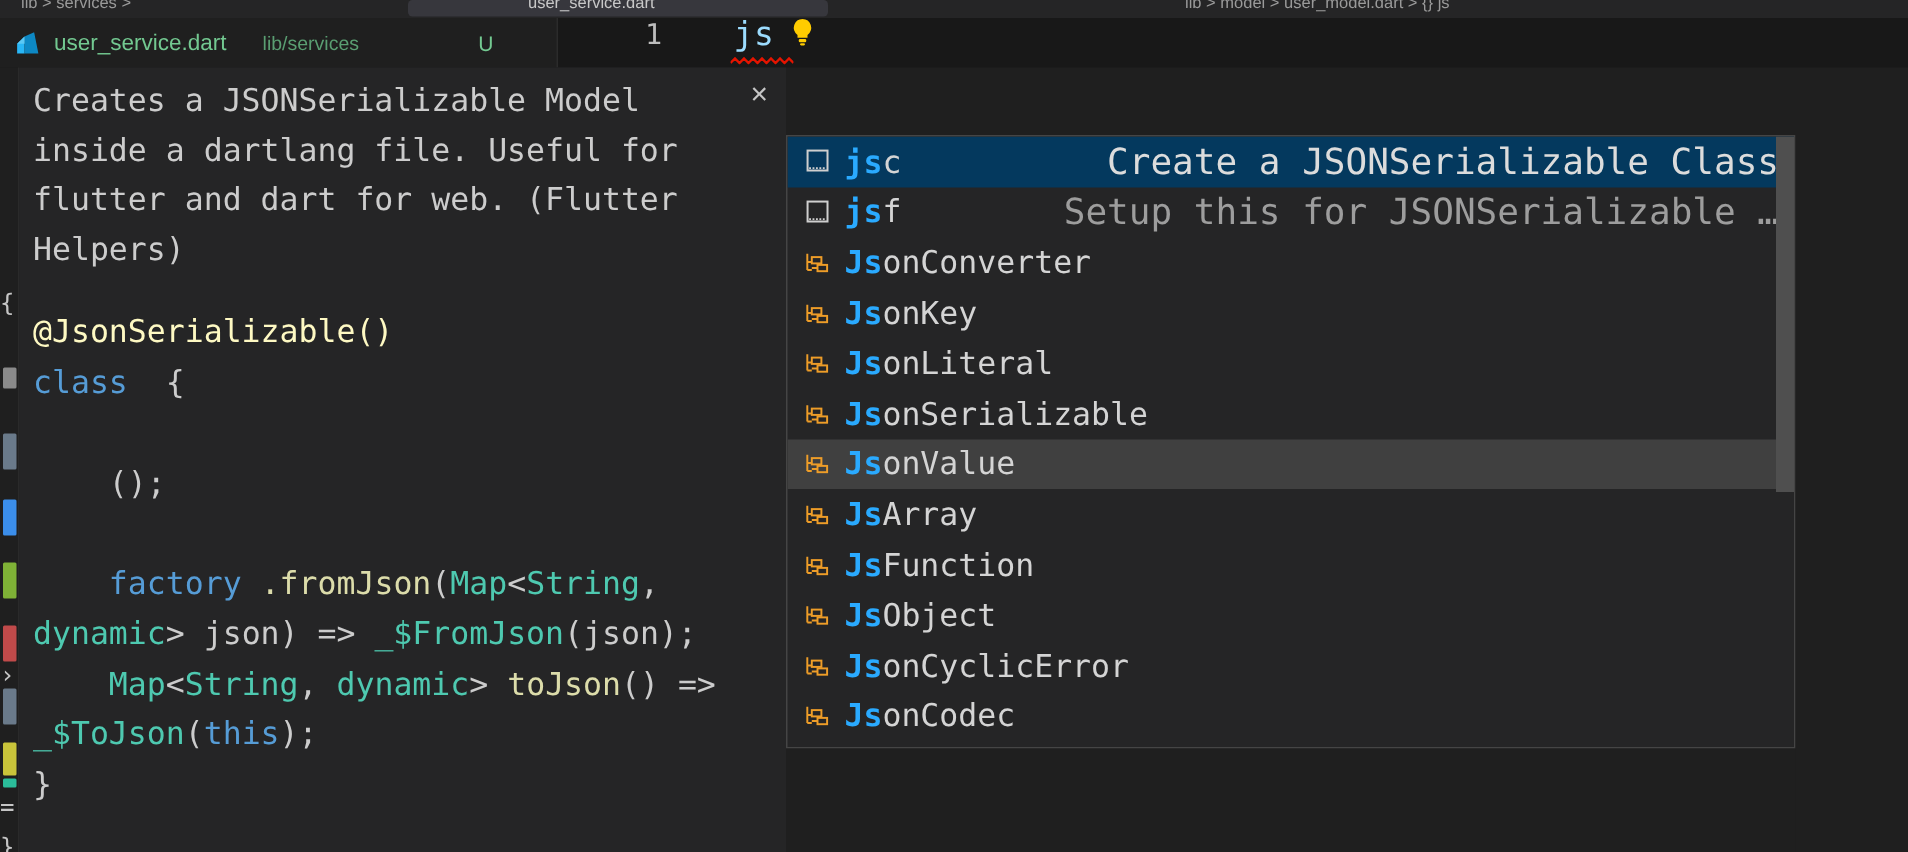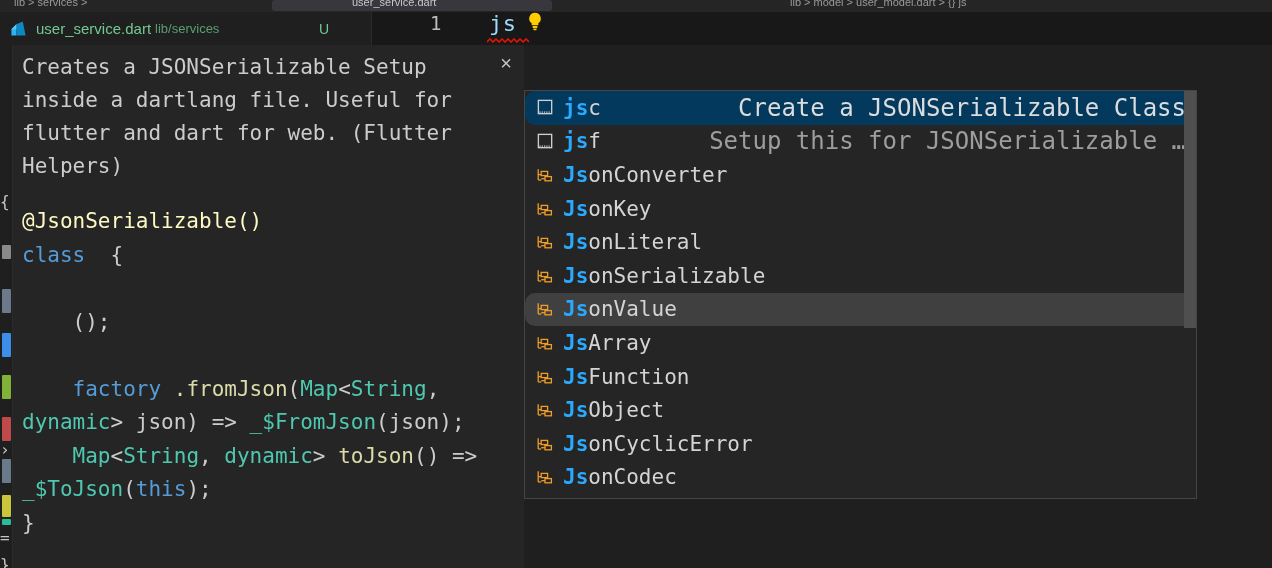--- a/index.html
+++ b/index.html
@@ -25,21 +25,21 @@
 
   
   .tabbar { position:absolute; left:0; top:12px; width:1272px; height:33px; background:#181818; }
   .tab { position:absolute; left:0; top:0; width:372px; height:33px;
          background:#1f1f1f; display:flex; align-items:center; padding:0 10px;
          border-right:1px solid #2b2b2b; }
   .tab .dartlogo { width:17px; height:17px; margin-right:9px; flex:0 0 auto; }
   .tab .tname { color:#73c991; font-size:15px; font-family:"Liberation Sans",sans-serif;
                 white-space:nowrap; }
   .tab .tpath { color:#5a9e72; font-size:13px; font-family:"Liberation Sans",sans-serif;
-                margin-left:4px; white-space:nowrap; }
+                margin-left:24px; white-space:nowrap; }
   .tab .tbadge { color:#73c991; font-size:14px; font-family:"Liberation Sans",sans-serif;
                  margin-left:auto; margin-right:32px; }
   .tabrest { position:absolute; left:372px; top:0; right:0; height:33px; background:#181818; }
 
   
   .editor { position:absolute; left:0; top:45px; width:1272px; bottom:0; background:#1f1f1f; }
   .gutter-num { position:absolute; left:430px; top:-33px; color:#bdbdbd;
                 font-size:19px; font-family:"DejaVu Sans Mono",monospace; }
   .code-js { position:absolute; left:489px; top:-34px;
              font-size:22px; font-family:"DejaVu Sans Mono",monospace;
@@ -68,21 +68,21 @@
   .kw   { color:#569cd6;margin-top:12px; }
   .typ  { color:#4ec9b0; }
   .fn   { color:#dcdcaa; }
   .pl   { color:#cccccc; }
   .anno { color:#fef9c3; }
 
   
   .suggest { position:absolute; left:524px; top:45px; width:673px; height:409px;
              background:#252526; border:1px solid #454545; overflow:hidden; }
   .srow { position:relative; height:33.6px; display:flex; align-items:center;
-          padding-left:8px; white-space:nowrap;border-radius:10px; }
+          padding-left:8px; white-space:nowrap; }
   .srow.sel { background:#04395e; }
   .srow.hover { background:#404040; }
   .sicon { width:24px; height:22px; flex:0 0 auto; margin-right:6px;
            display:flex; align-items:center; justify-content:center; }
   .slabel { font-size:21px; font-family:"DejaVu Sans Mono",monospace; color:#d4d4d4; }
   .slabel .hl { color:#2aaaff; font-weight:bold; }
   .srow.sel .slabel .hl { color:#2aaaff; }
   .sdetail { margin-left:auto; margin-right:10px; color:#9d9d9d; font-size:24px;
              font-family:"DejaVu Sans Mono",monospace; }
   .srow.sel .sdetail { color:#dcdcdc; }
@@ -141,21 +141,21 @@
       <div class="mk" style="top:244px;height:24px;background:#6a7a8a;"></div>
       <div class="mk" style="top:288px;height:24px;background:#3b8eea;"></div>
       <div class="mk" style="top:330px;height:24px;background:#7fb236;"></div>
       <div class="mk" style="top:372px;height:24px;background:#c04a4a;"></div>
       <div class="mk" style="top:414px;height:24px;background:#6a7a8a;"></div>
       <div class="mk" style="top:450px;height:22px;background:#c9c43a;"></div>
       <div class="mk" style="top:474px;height:6px;background:#2bbd9a;"></div>
     </div>
 
     <div class="docpanel">
-      <div class="doctext">Creates a JSONSerializable Setup inside a dartlang file. Useful for flutter and dart for web. (Flutter Helpers)</div>
+      <div class="doctext">Creates a JSONSerializable Model inside a dartlang file. Useful for flutter and dart for web. (Flutter Helpers)</div>
       <div class="docclose">×</div>
       <div class="doccode"><div><span class="anno">@JsonSerializable()</span></div><div><span class="kw">class</span><span class="pl">  {</span></div><div>&nbsp;</div><div><span class="pl">    ();</span></div><div>&nbsp;</div><div><span class="pl">    </span><span class="kw">factory</span><span class="pl"> </span><span class="fn">.fromJson</span><span class="pl">(</span><span class="typ">Map</span><span class="pl">&lt;</span><span class="typ">String</span><span class="pl">, </span><span class="typ">dynamic</span><span class="pl">&gt; json) =&gt; </span><span class="typ">_$FromJson</span><span class="pl">(json);</span></div><div><span class="pl">    </span><span class="typ">Map</span><span class="pl">&lt;</span><span class="typ">String</span><span class="pl">, </span><span class="typ">dynamic</span><span class="pl">&gt; </span><span class="fn">toJson</span><span class="pl">() =&gt; </span><span class="typ">_$ToJson</span><span class="pl">(</span><span class="kw">this</span><span class="pl">);</span></div><div><span class="pl">}</span></div></div>
     </div>
 
     <div class="suggest">
       <div class="srows">
           <div class="srow sel">
             <span class="sicon">
               <svg viewBox="0 0 20 20" width="19" height="19">
                 <rect x="2.5" y="2.5" width="14" height="14" fill="none" stroke="#cfcfcf" stroke-width="1.4"></rect>

